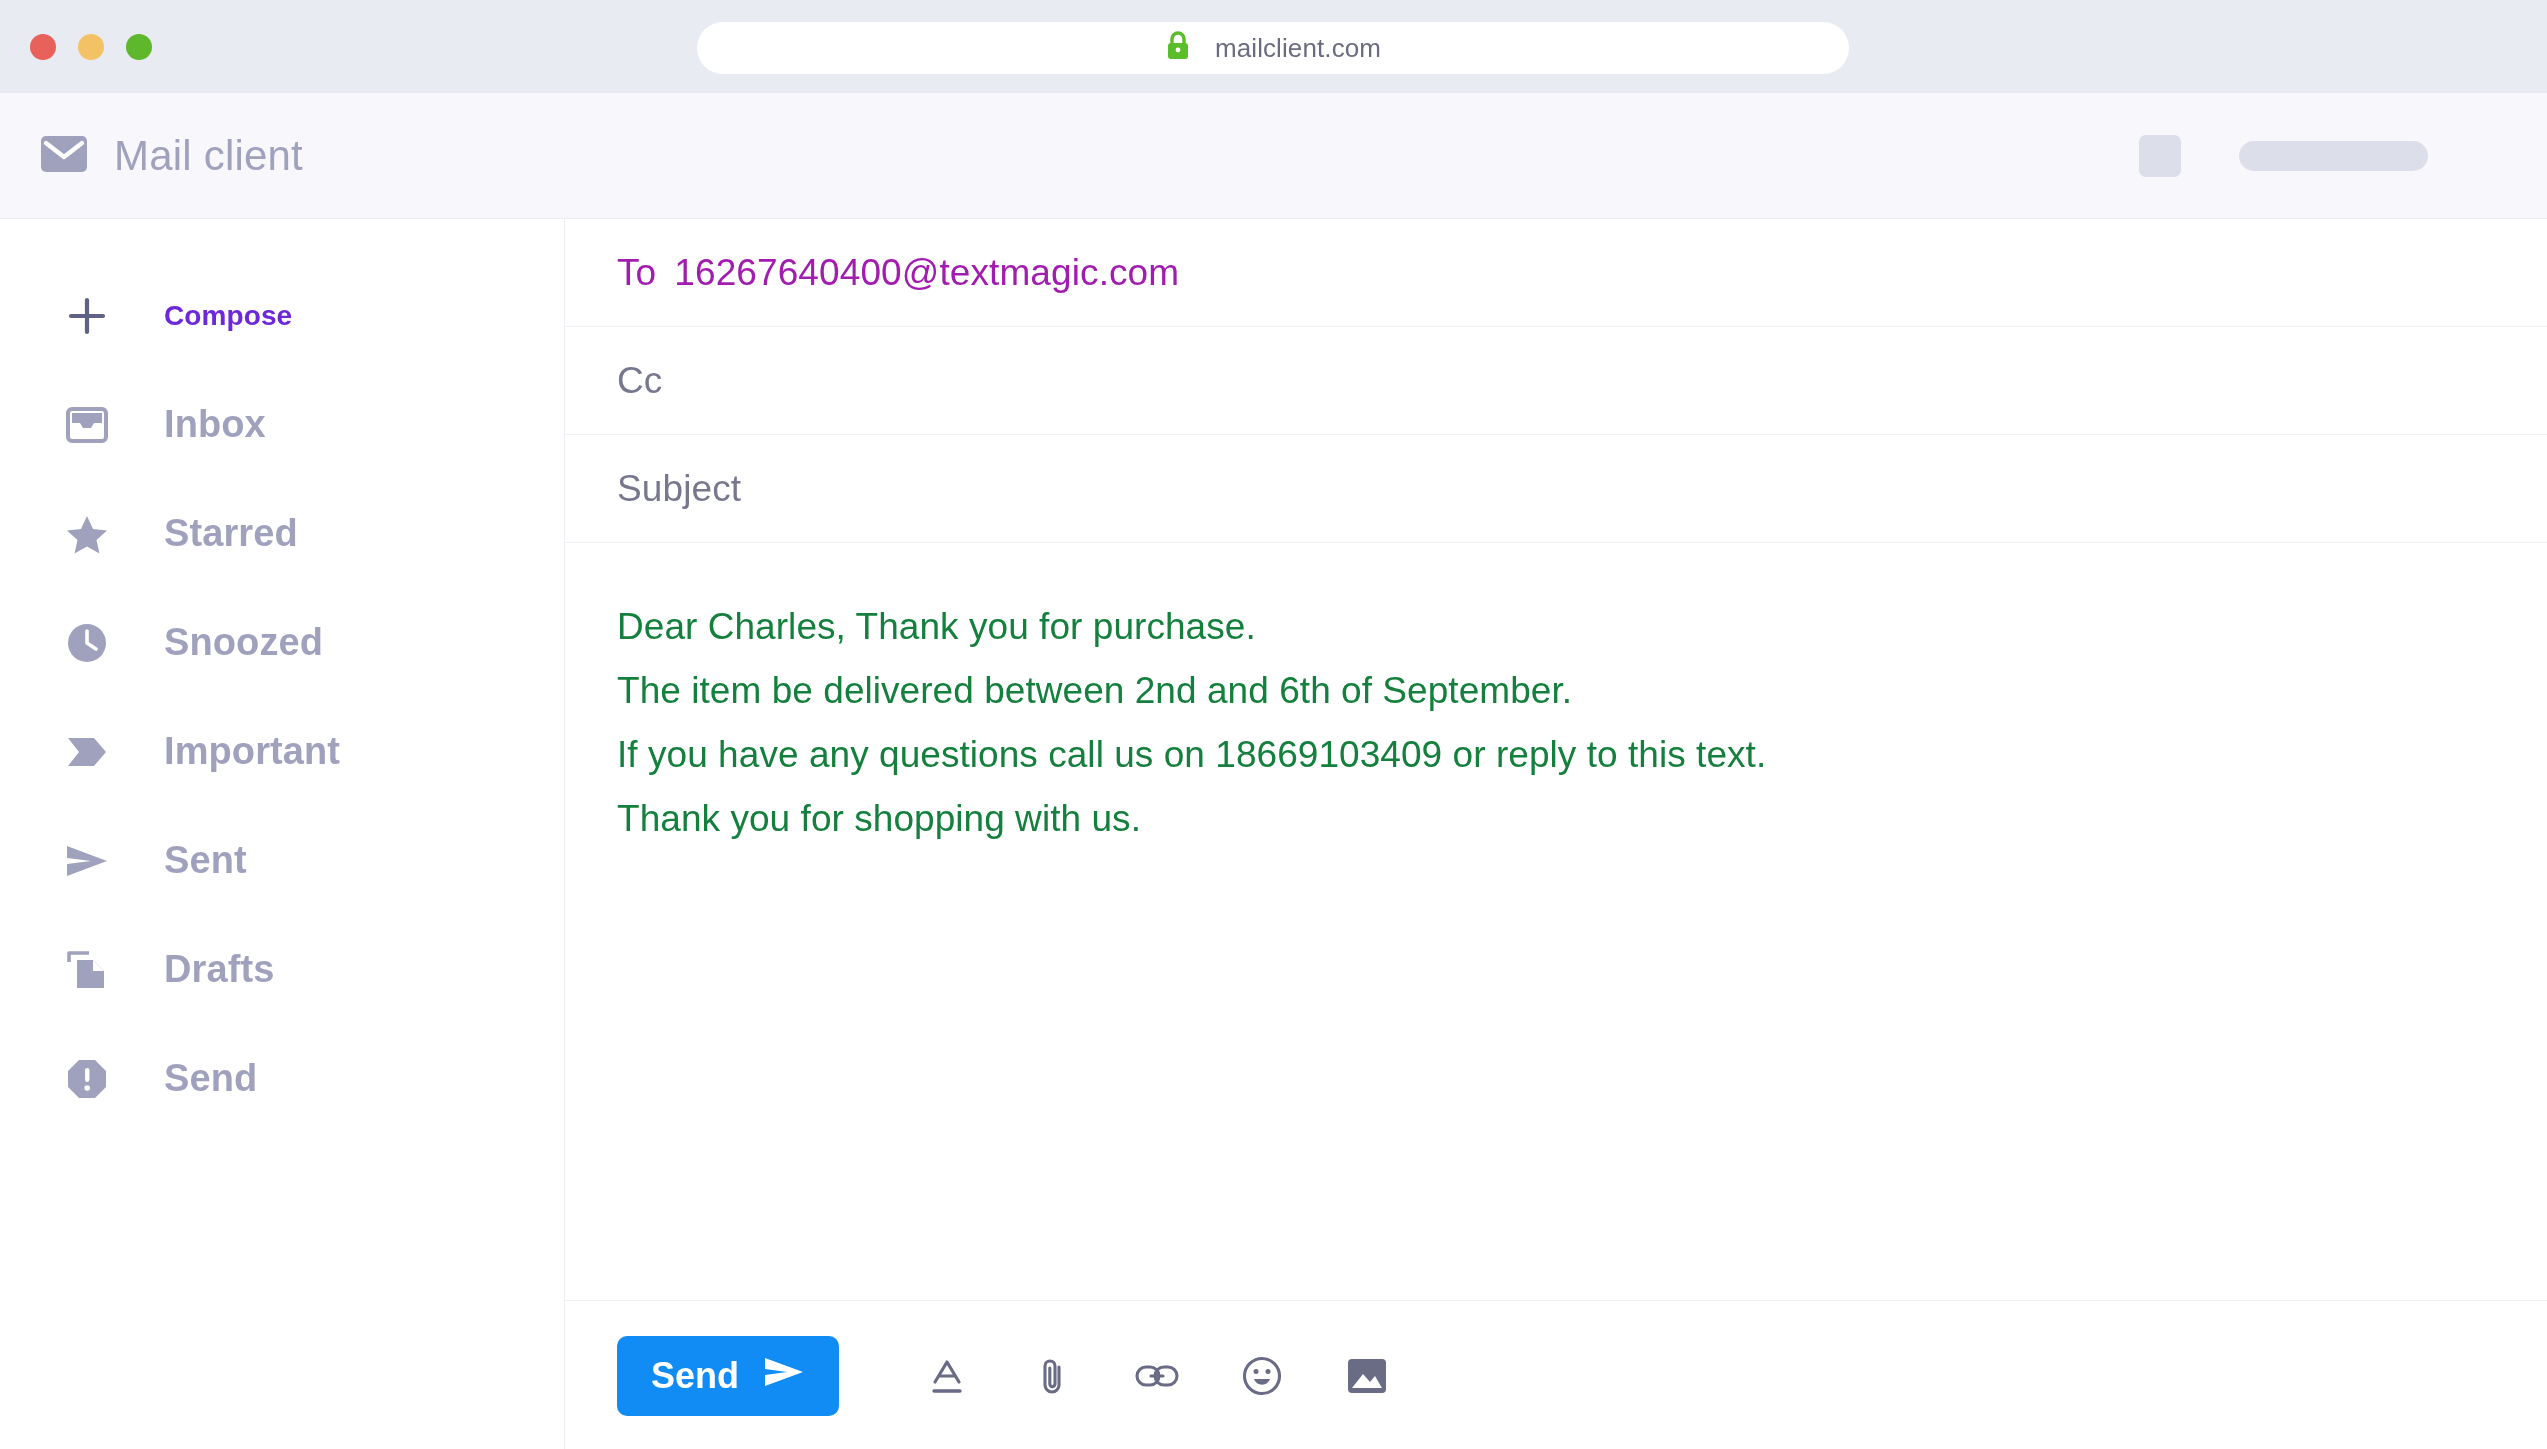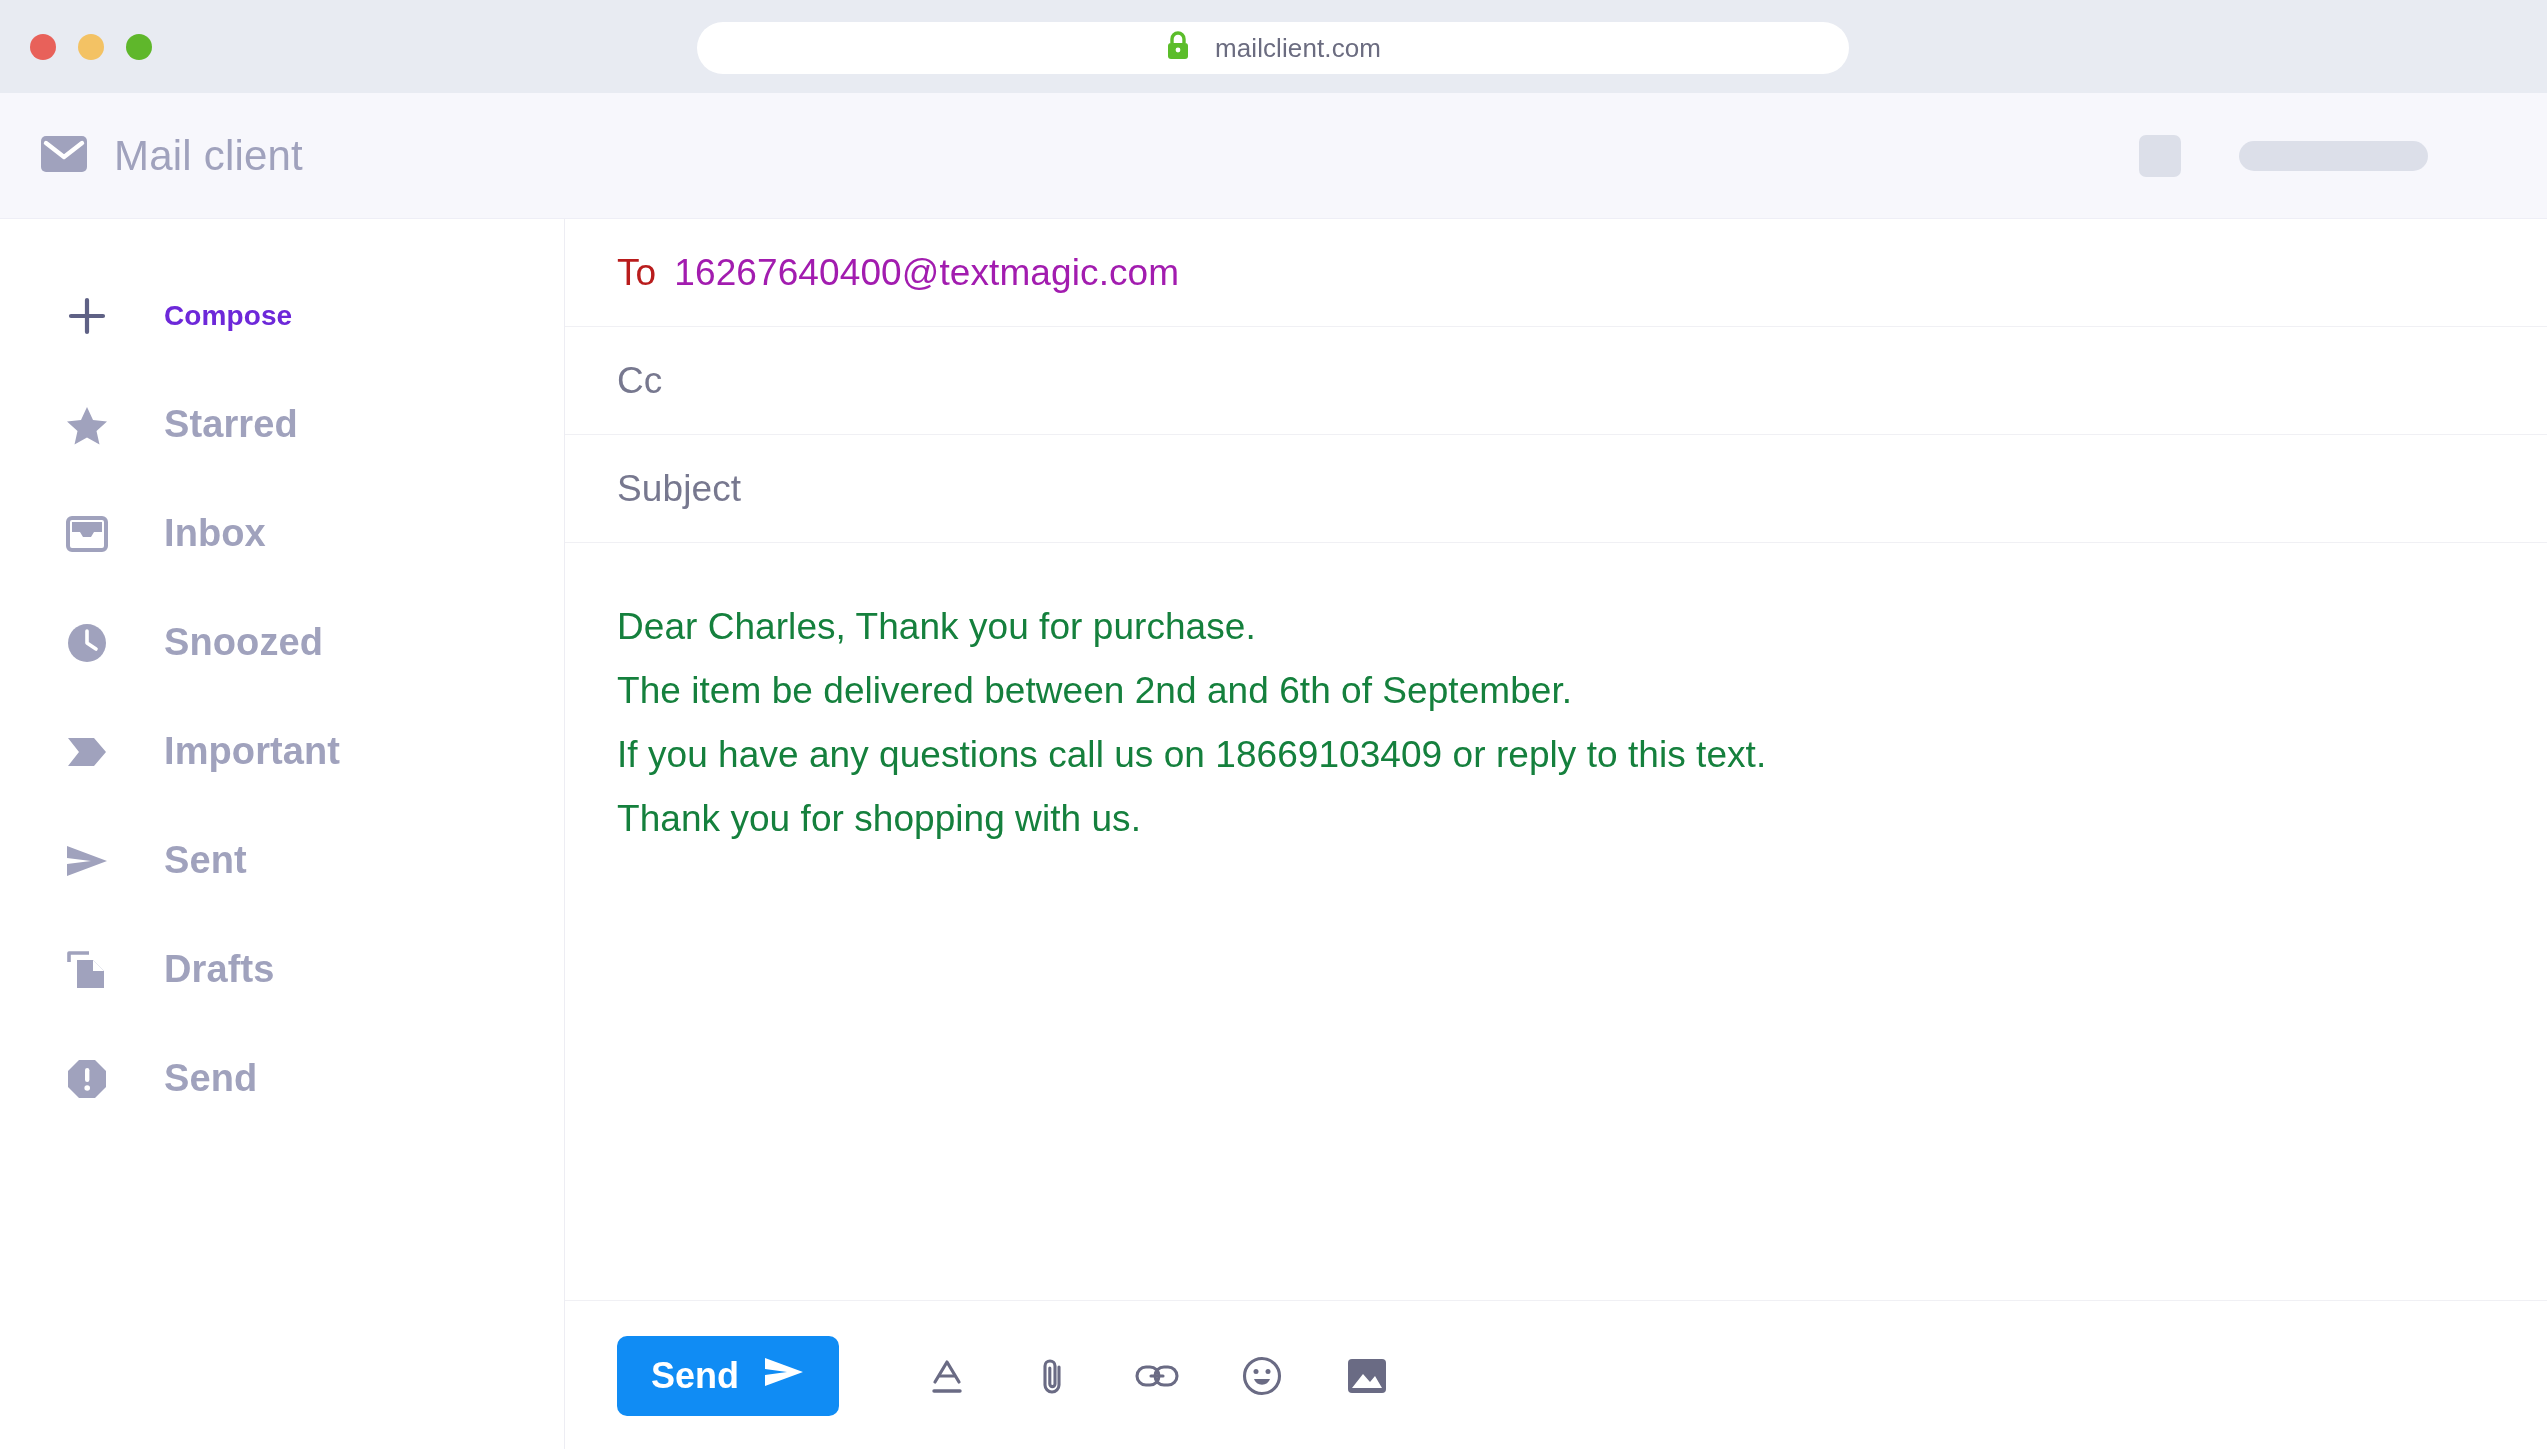--- a/index.html
+++ b/index.html
@@ -160,21 +160,21 @@
   .field-row {
     height: 108px;
     display: flex;
     align-items: center;
     padding-left: 52px;
     border-bottom: 1px solid #f0f0f4;
     flex: none;
   }
   .field-label {
     font-size: 37px;
-    color: #b91c1c;
+    color: #a21caf;
     letter-spacing: 0.1px;
   }
   .field-value {
     font-size: 37px;
     color: #a21caf;
     margin-left: 18px;
     letter-spacing: 0.1px;
   }
   .field-placeholder {
     font-size: 37px;
@@ -284,35 +284,35 @@
         <span class="nav-icon">
           <svg width="44" height="44" viewBox="0 0 44 44">
             <path d="M22 6 V38 M6 22 H38" stroke="#5f6185" stroke-width="4.2" stroke-linecap="round"></path>
           </svg>
         </span>
         <span class="nav-label">Compose</span>
       </div>
 
       <div class="nav-item">
         <span class="nav-icon">
-          <svg width="44" height="42" viewBox="0 0 44 42">
-            <path d="M22 3 L28 16 L42 17.6 L31.5 27 L34.5 40.5 L22 33.6 L9.5 40.5 L12.5 27 L2 17.6 L16 16 Z" fill="#a0a2bd"></path>
-          </svg>
-        </span>
-        <span class="nav-label">Starred</span>
-      </div>
-
-      <div class="nav-item">
-        <span class="nav-icon">
           <svg width="44" height="40" viewBox="0 0 44 40">
             <rect x="3" y="4" width="38" height="32" rx="4" fill="none" stroke="#a0a2bd" stroke-width="4"></rect>
             <path d="M7 8 H37 V18 H29 L26 23 H18 L15 18 H7 Z" fill="#a0a2bd"></path>
           </svg>
         </span>
         <span class="nav-label">Inbox</span>
+      </div>
+
+      <div class="nav-item">
+        <span class="nav-icon">
+          <svg width="44" height="42" viewBox="0 0 44 42">
+            <path d="M22 3 L28 16 L42 17.6 L31.5 27 L34.5 40.5 L22 33.6 L9.5 40.5 L12.5 27 L2 17.6 L16 16 Z" fill="#a0a2bd"></path>
+          </svg>
+        </span>
+        <span class="nav-label">Starred</span>
       </div>
 
       <div class="nav-item">
         <span class="nav-icon">
           <svg width="44" height="44" viewBox="0 0 44 44">
             <circle cx="22" cy="22" r="19" fill="#a0a2bd"></circle>
             <path d="M22 10 V22 L31 28" fill="none" stroke="#ffffff" stroke-width="3.6" stroke-linecap="round" stroke-linejoin="round"></path>
           </svg>
         </span>
         <span class="nav-label">Snoozed</span>

